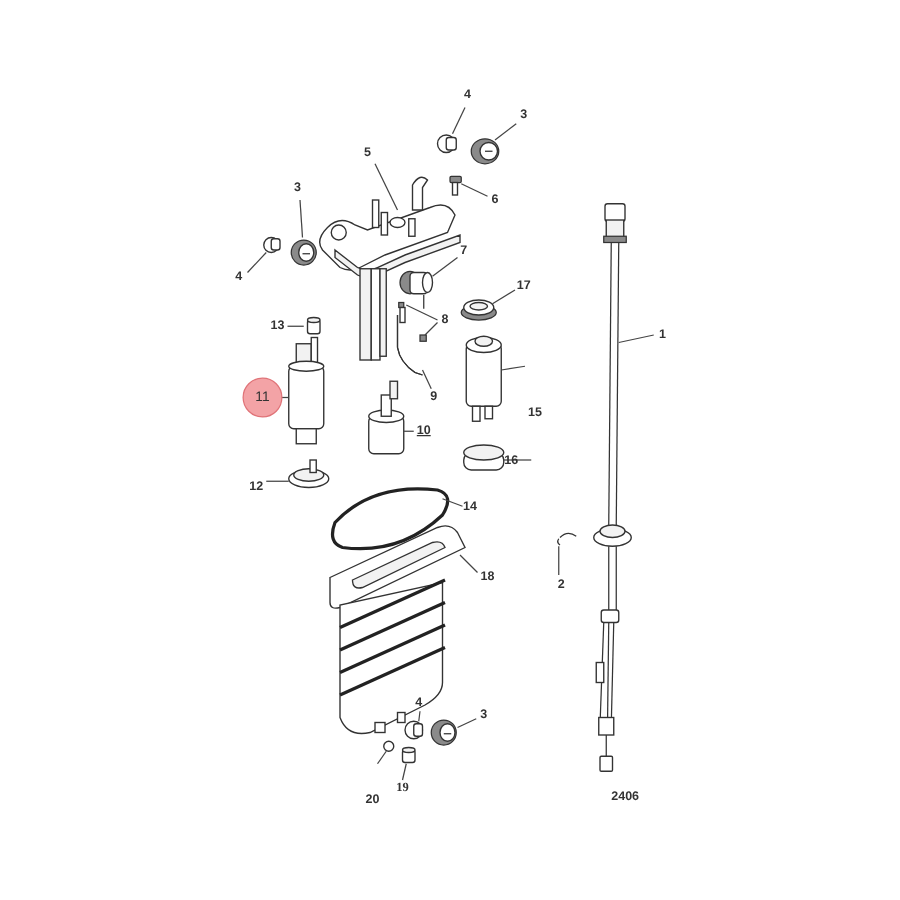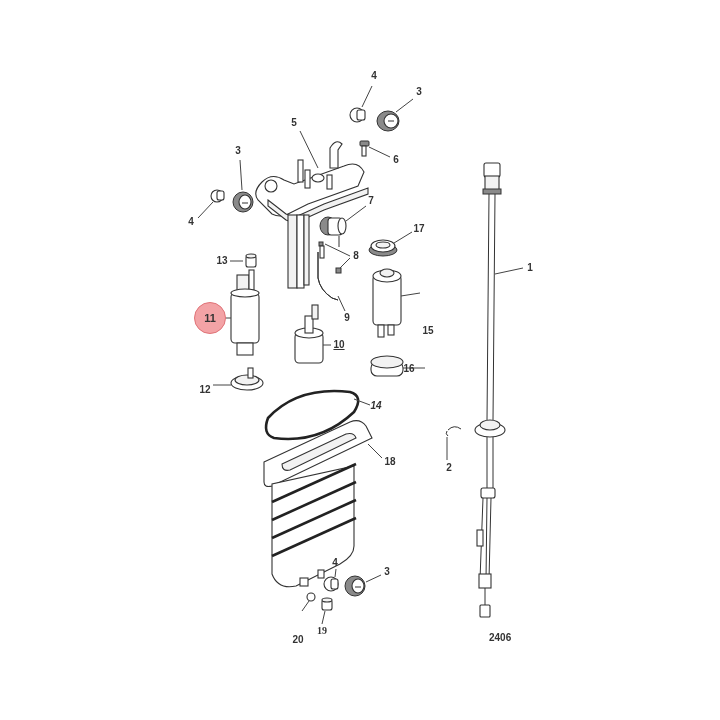--- a/index.html
+++ b/index.html
@@ -5,21 +5,21 @@
     html, body { margin: 0; padding: 0; background: #ffffff; }
     body { width: 720px; height: 720px; overflow: hidden; position: relative; font-family: "Liberation Sans", sans-serif; }
     #diagram { position: absolute; left: 0; top: 0; width: 720px; height: 720px; }
     .part { fill: #ffffff; stroke: #333333; stroke-width: 1.1; }
     .part-g { fill: #f2f2f2; stroke: #333333; stroke-width: 1.1; }
     .part-d { fill: #8a8a8a; stroke: #333333; stroke-width: 1; }
     .thin { fill: none; stroke: #333333; stroke-width: 1; }
     .thick { fill: none; stroke: #222222; stroke-width: 2.6; }
     .leader { stroke: #444444; stroke-width: 1; fill: none; }
     .callout { position: absolute; font-size: 10px; font-weight: bold; color: #333333; line-height: 1; transform: translate(-50%, -50%); white-space: nowrap; }
-    .callout-hi { position: absolute; width: 32px; height: 32px; border-radius: 50%; background: #f3a3a6; border: 1px solid #e07378; transform: translate(-50%, -50%); display: flex; align-items: center; justify-content: center; font-size: 11px; font-weight: bold; color: #333333; box-sizing: border-box; cursor: pointer; }
+    .callout-hi { position: absolute; width: 32px; height: 32px; border-radius: 50%; background: #f3a3a6; border: 1px solid #e07378; transform: translate(-50%, -50%); display: flex; align-items: center; justify-content: center; font-size: 11px; font-weight: normal; color: #333333; box-sizing: border-box; cursor: pointer; }
     .fig-num { position: absolute; font-size: 10px; font-weight: bold; color: #333333; }
   </style>
 </head>
 <body>
 
 <div id="diagram-root">
   <svg id="diagram" viewBox="0 0 720 720" xmlns="http://www.w3.org/2000/svg">
 
     <g>
       <rect class="part" x="484" y="163" width="16" height="14" rx="2"></rect>
@@ -222,21 +222,21 @@
   <span class="callout" style="left:335px;top:563px;">4</span>
   <span class="callout" style="left:294px;top:123px;">5</span>
   <span class="callout" style="left:396px;top:160px;">6</span>
   <span class="callout" style="left:371px;top:201px;">7</span>
   <span class="callout" style="left:356px;top:256px;">8</span>
   <span class="callout" style="left:347px;top:318px;">9</span>
   <span class="callout" style="left:339px;top:345px;text-decoration:underline;">10</span>
   <span class="callout-hi" style="left:210px;top:318px;">11</span>
   <span class="callout" style="left:205px;top:390px;">12</span>
   <span class="callout" style="left:222px;top:261px;">13</span>
-  <span class="callout" style="left:376px;top:406px;font-style:italic;">14</span>
+  <span class="callout" style="left:376px;top:406px;">14</span>
   <span class="callout" style="left:428px;top:293px;margin-top:38px;">15</span>
   <span class="callout" style="left:409px;top:369px;">16</span>
   <span class="callout" style="left:419px;top:229px;">17</span>
   <span class="callout" style="left:390px;top:462px;">18</span>
   <span class="callout" style="left:322px;top:631px;font-family:Liberation Serif, serif;">19</span>
   <span class="callout" style="left:298px;top:640px;">20</span>
 
   <span class="fig-num" style="left:465px;top:632px;margin-left:24px;">2406</span>
 </div>
 

